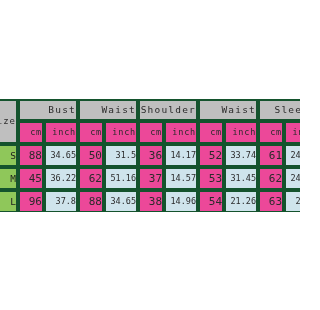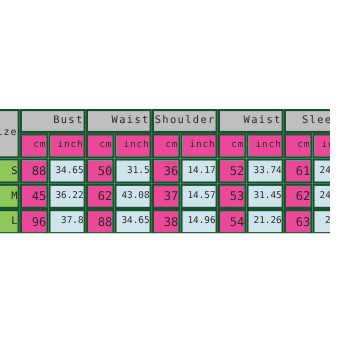--- a/index.html
+++ b/index.html
@@ -162,21 +162,21 @@
           <td class="cm">52</td>
           <td class="inch">33.74</td>
           <td class="cm">61</td>
           <td class="inch">24.02</td>
         </tr>
         <tr>
           <td class="size-cell">M</td>
           <td class="cm">45</td>
           <td class="inch">36.22</td>
           <td class="cm">62</td>
-          <td class="inch">43.08</td>
+          <td class="inch">51.16</td>
           <td class="cm">37</td>
           <td class="inch">14.57</td>
           <td class="cm">53</td>
           <td class="inch">31.45</td>
           <td class="cm">62</td>
           <td class="inch">24.41</td>
         </tr>
         <tr>
           <td class="size-cell">L</td>
           <td class="cm">96</td>

